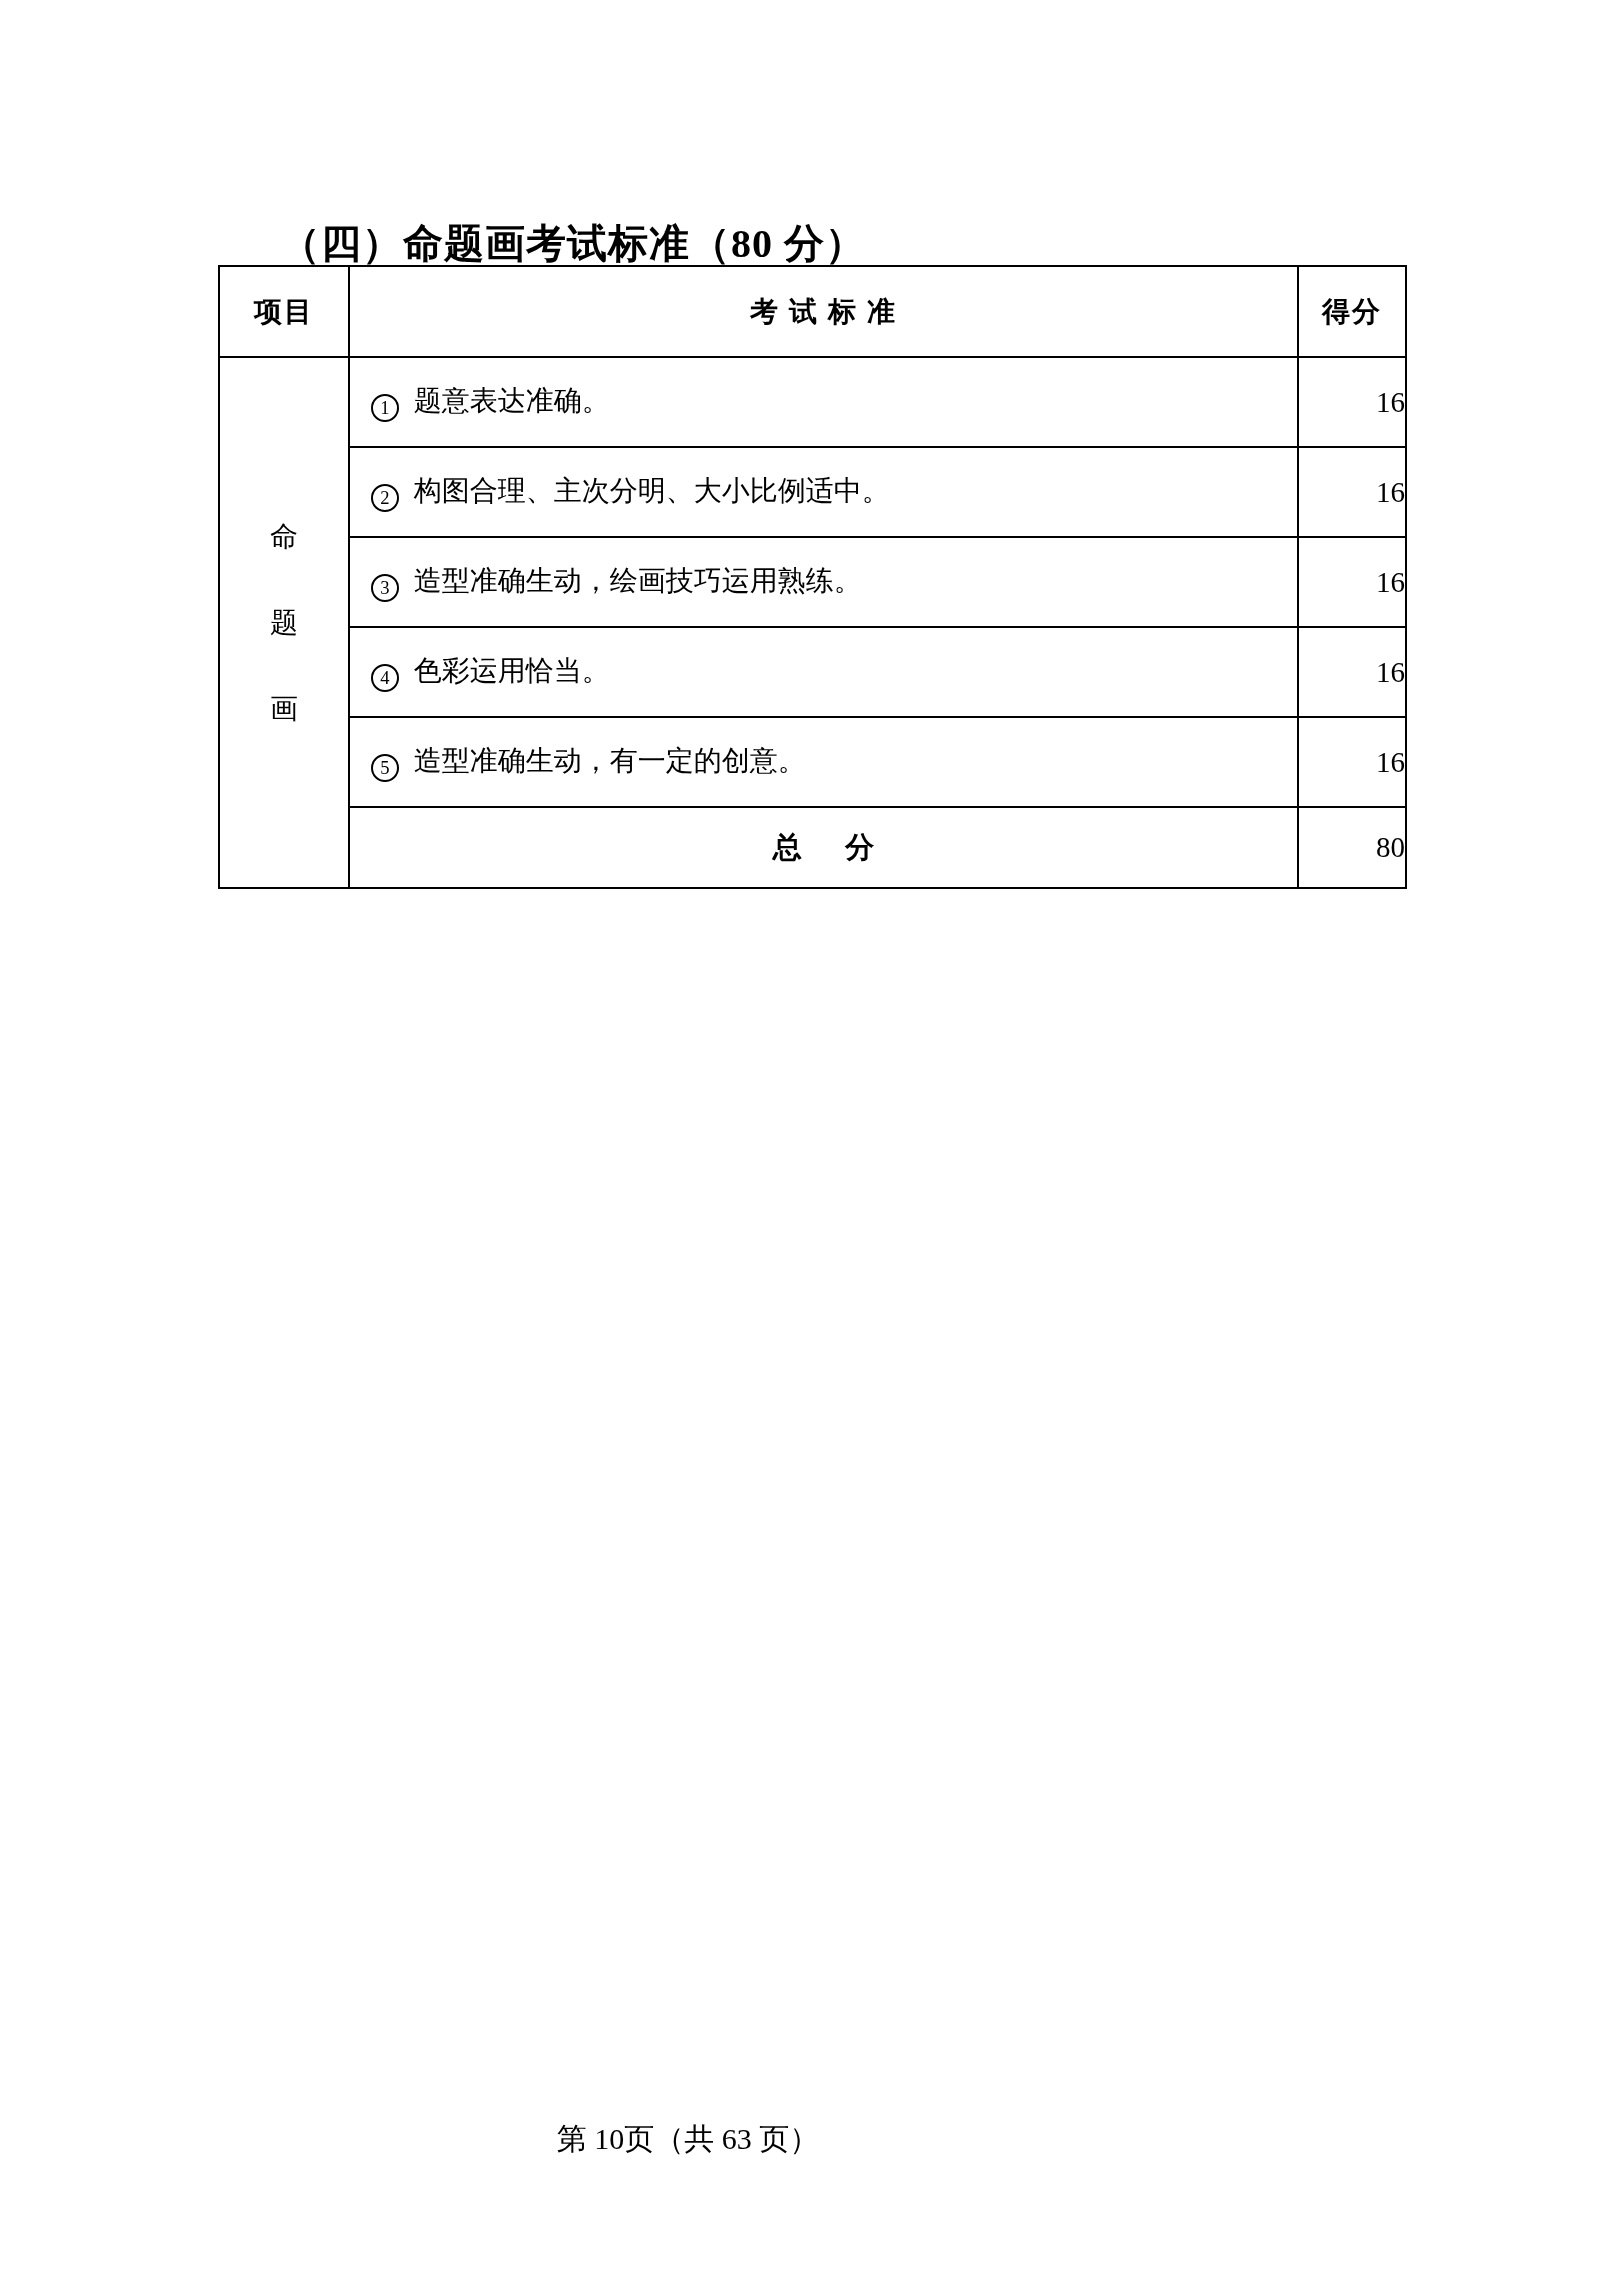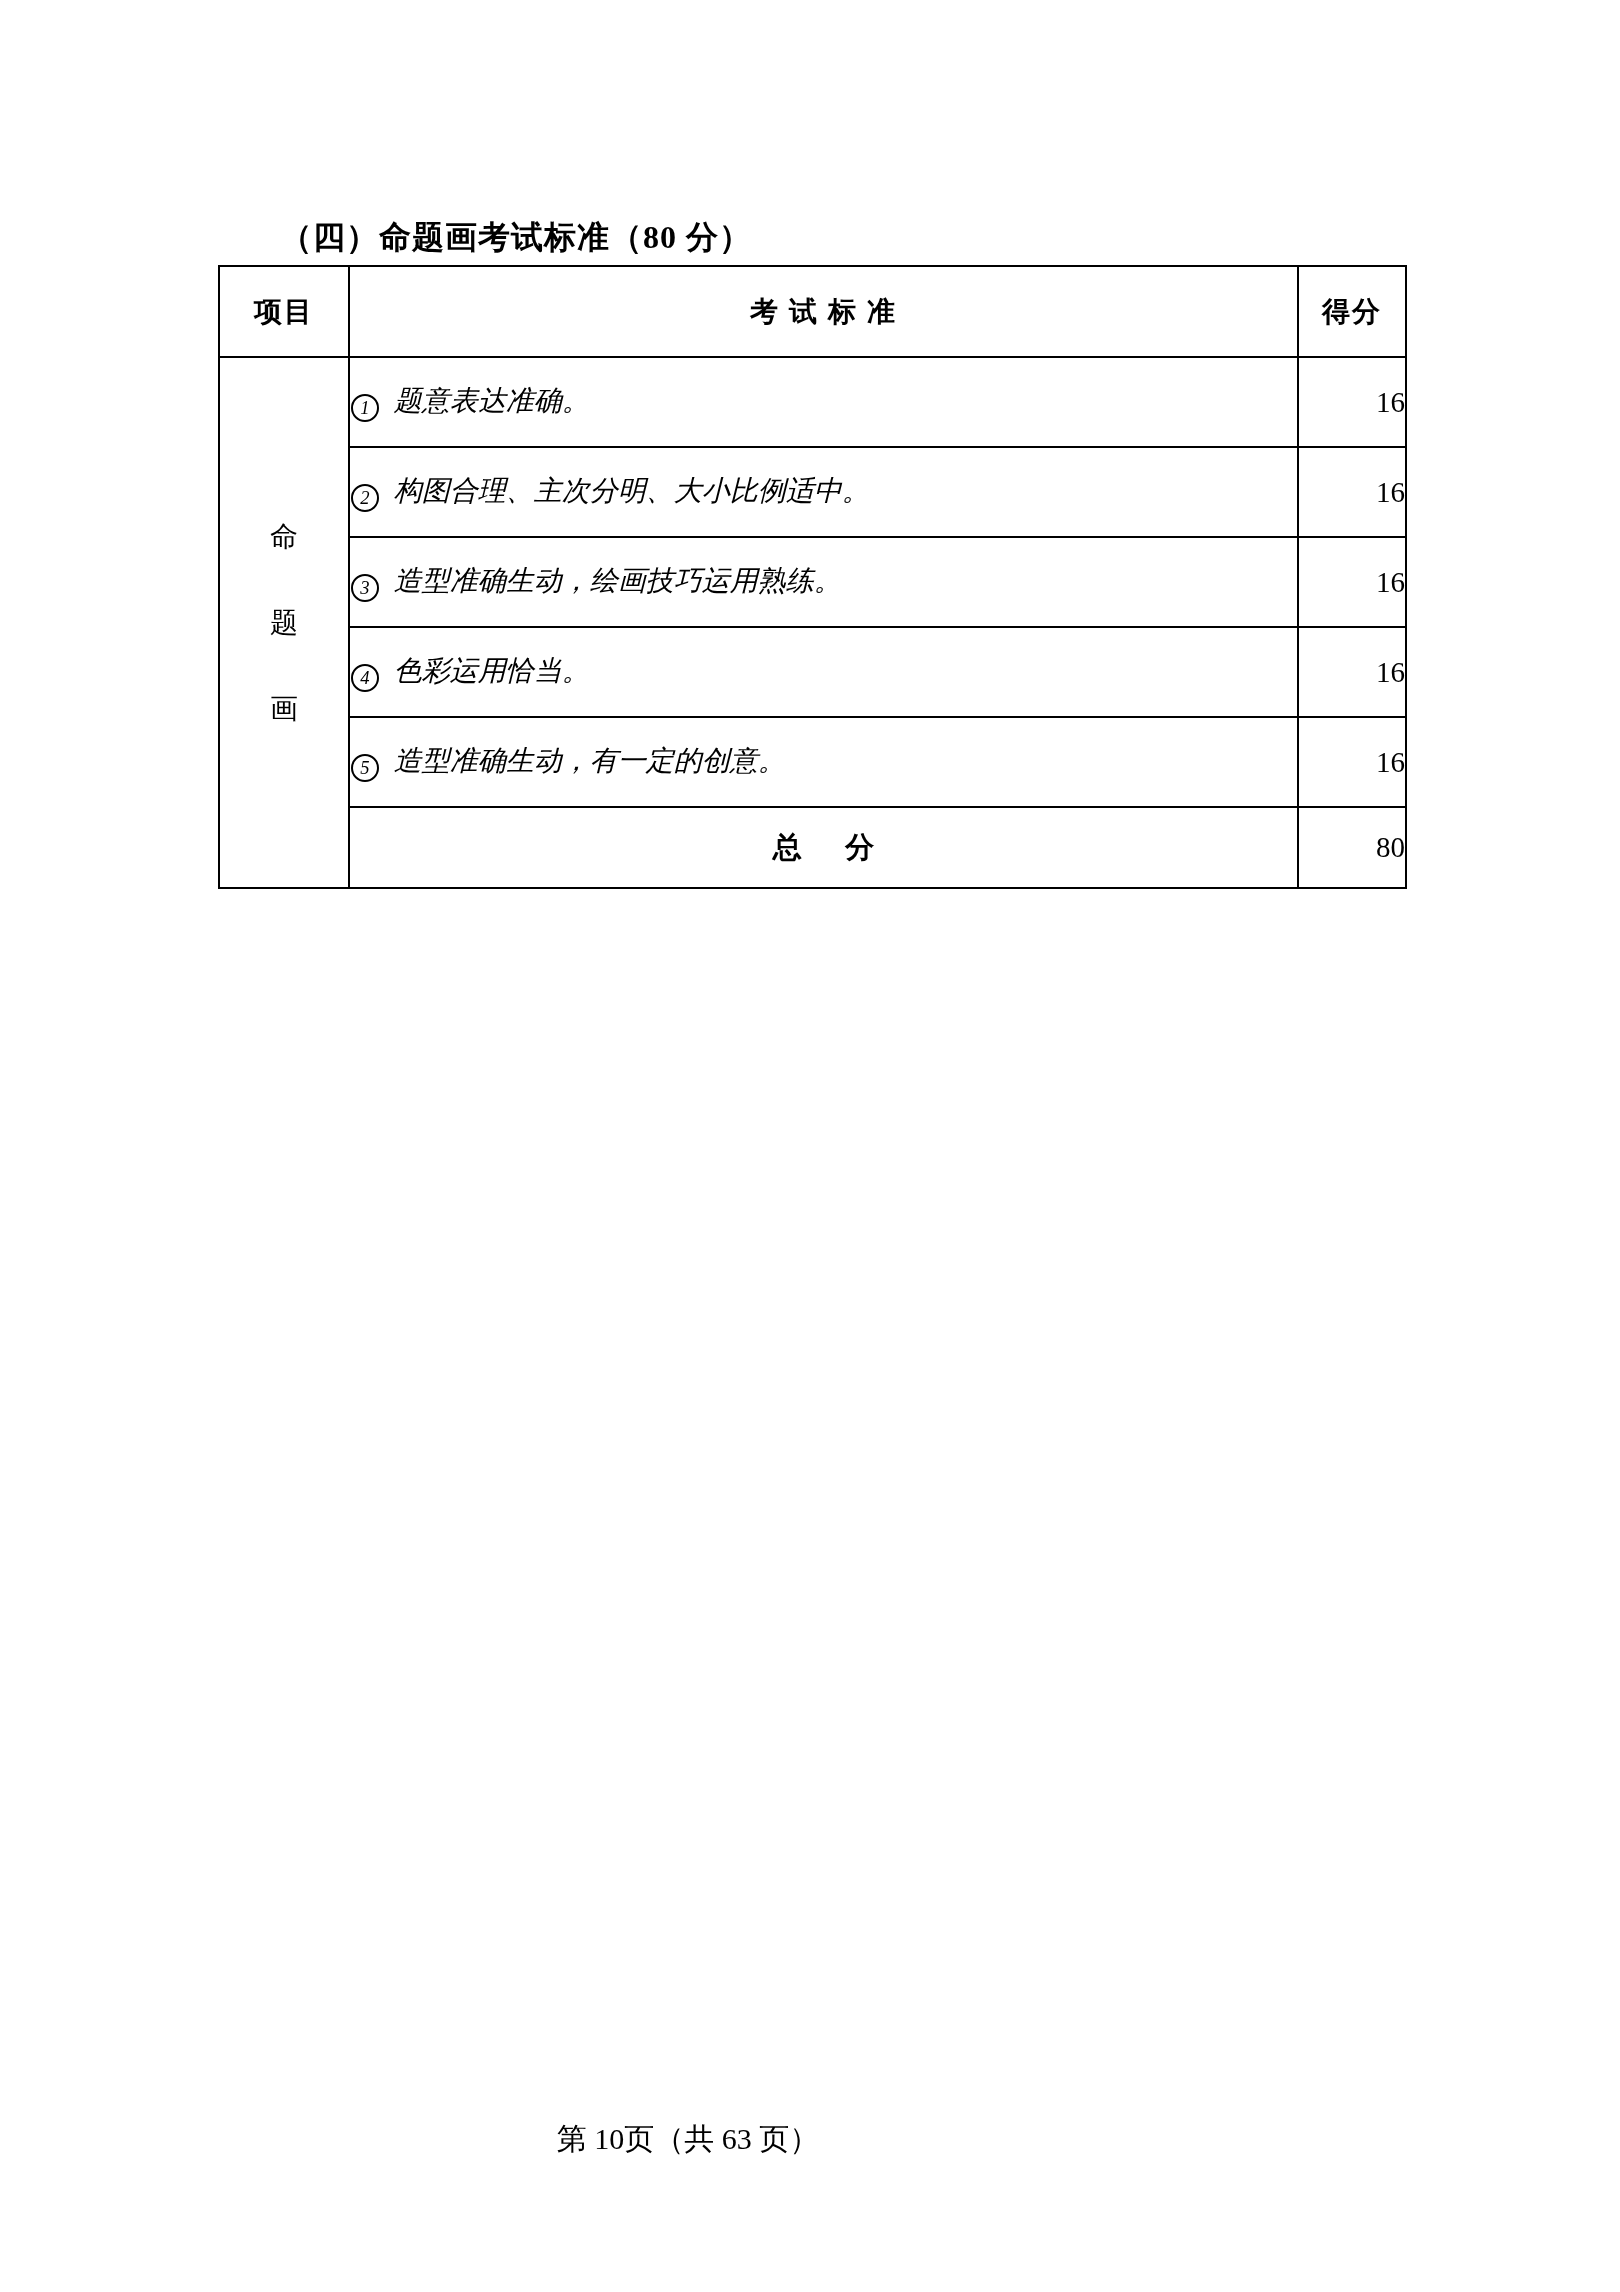--- a/index.html
+++ b/index.html
@@ -10,21 +10,21 @@
     position: relative;
     width: 1620px;
     height: 2293px;
     font-family: "Liberation Serif", "DejaVu Serif", serif;
     color: #000000;
   }
   .doc-title {
     position: absolute;
     left: 280px;
     top: 216px;
-    font-size: 32px;
+    font-size: 40px;
     font-weight: bold;
     letter-spacing: 1px;
     white-space: pre;
   }
   table.rubric {
     position: absolute;
     left: 218px;
     top: 265px;
     width: 1187px;
     border-collapse: collapse;
@@ -50,23 +50,22 @@
     vertical-align: middle;
     font-size: 28px;
   }
   td.cat-cell .cat-char {
     line-height: 86px;
   }
   tr.criteria-row { height: 90px; }
   tr.total-row { height: 81px; }
   td.std-cell {
     vertical-align: middle;
-    padding-left: 1px;
+    padding-left: 21px;
     font-size: 28px;
-    font-style: italic;
   }
   .circle-num {
     display: inline-flex;
     width: 28px;
     height: 28px;
     border: 2px solid #000000;
     border-radius: 50%;
     align-items: center;
     justify-content: center;
     font-size: 18.6px;

